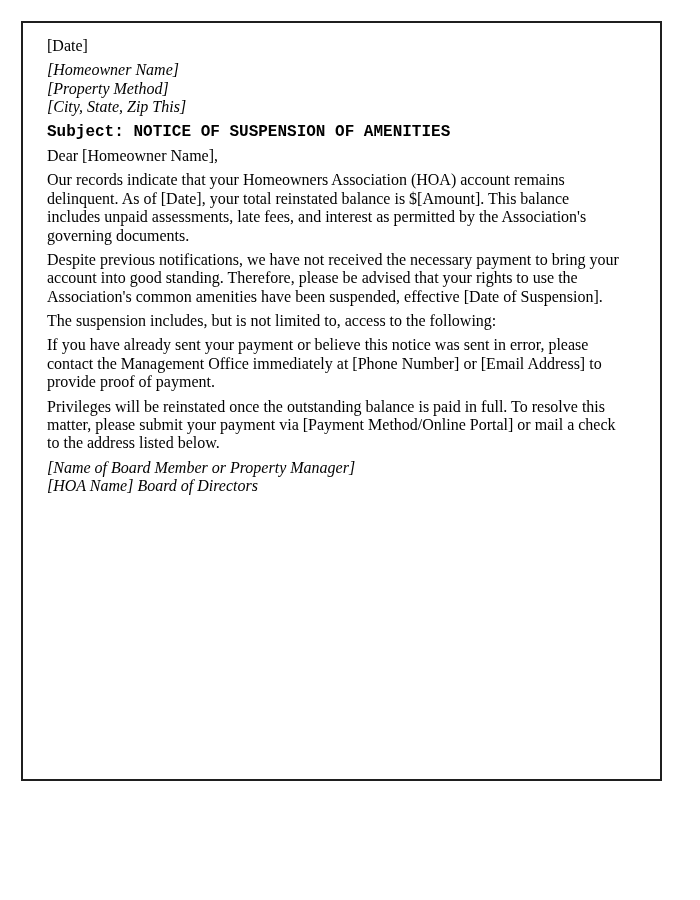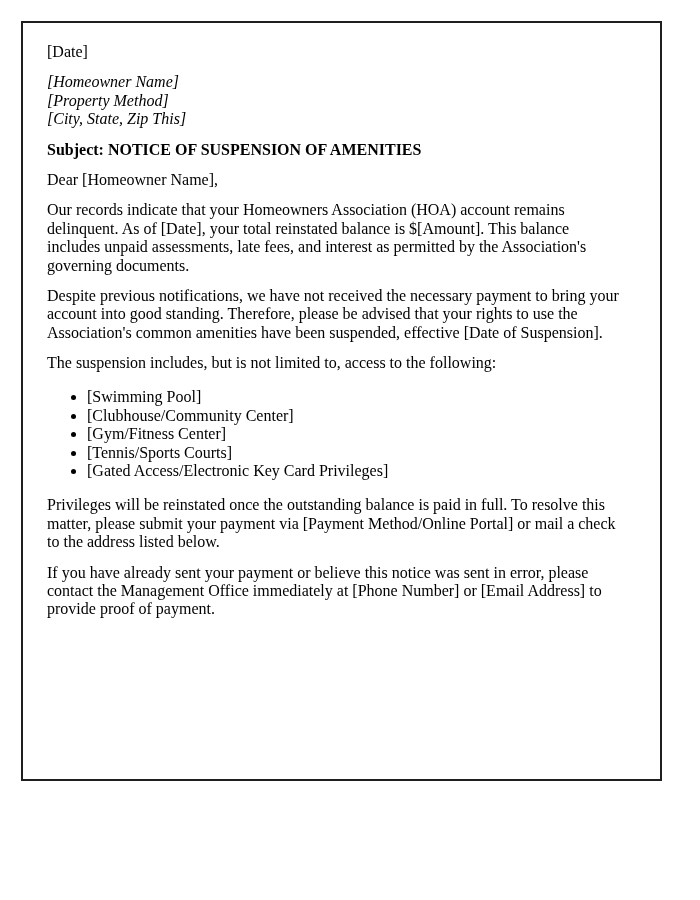--- a/index.html
+++ b/index.html
@@ -24,24 +24,24 @@
     border: 2px solid #1f1f1f;
     padding: 8px 35px 20px 24px;
     background: #ffffff;
     overflow: hidden;
   }
   .letter-body {
     font-size: 16px;
     line-height: 1.15;
   }
   .letter-body p {
-    margin: 12px 0;
+    margin: 6px 0;
   }
   .line { display: block; font-style: italic; }
-  .subject { font-weight: bold; }
+  .subject { font-weight: bold; font-family: Liberation Mono, monospace; }
   ul.amenities {
     margin: 16px 0;
     padding-left: 40px;
     list-style-type: disc;
   }
   ul.amenities li { margin: 0; padding: 0; }
 </style>
 </head>
 <body>
 
@@ -59,28 +59,25 @@
     <p class="subject"><span>Subject:</span> <span>NOTICE OF SUSPENSION OF AMENITIES</span></p>
 
     <p>Dear [Homeowner Name],</p>
 
     <p>Our records indicate that your Homeowners Association (HOA) account remains delinquent. As of [Date], your total reinstated balance is $[Amount]. This balance includes unpaid assessments, late fees, and interest as permitted by the Association's governing documents.</p>
 
     <p>Despite previous notifications, we have not received the necessary payment to bring your account into good standing. Therefore, please be advised that your rights to use the Association's common amenities have been suspended, effective [Date of Suspension].</p>
 
     <p>The suspension includes, but is not limited to, access to the following:</p>
 
-    <ul class="amenities">
-      <li>[Swimming Pool]</li>
-      <li>[Clubhouse/Community Center]</li>
-      <li>[Gym/Fitness Center]</li>
-      <li>[Tennis/Sports Courts]</li>
-      <li>[Gated Access/Electronic Key Card Privileges]</li>
-    </ul>
+
+    <p>If you have already sent your payment or believe this notice was sent in error, please contact the Management Office immediately at [Phone Number] or [Email Address] to provide proof of payment.</p>
 
     <p>Privileges will be reinstated once the outstanding balance is paid in full. To resolve this matter, please submit your payment via [Payment Method/Online Portal] or mail a check to the address listed below.</p>
 
-    <p>If you have already sent your payment or believe this notice was sent in error, please contact the Management Office immediately at [Phone Number] or [Email Address] to provide proof of payment.</p>
 
-
+    <p>
+      <span class="line">[Name of Board Member or Property Manager]</span>
+      <span class="line">[HOA Name] Board of Directors</span>
+    </p>
 
   </div>
 </div>
 
 </body></html>

